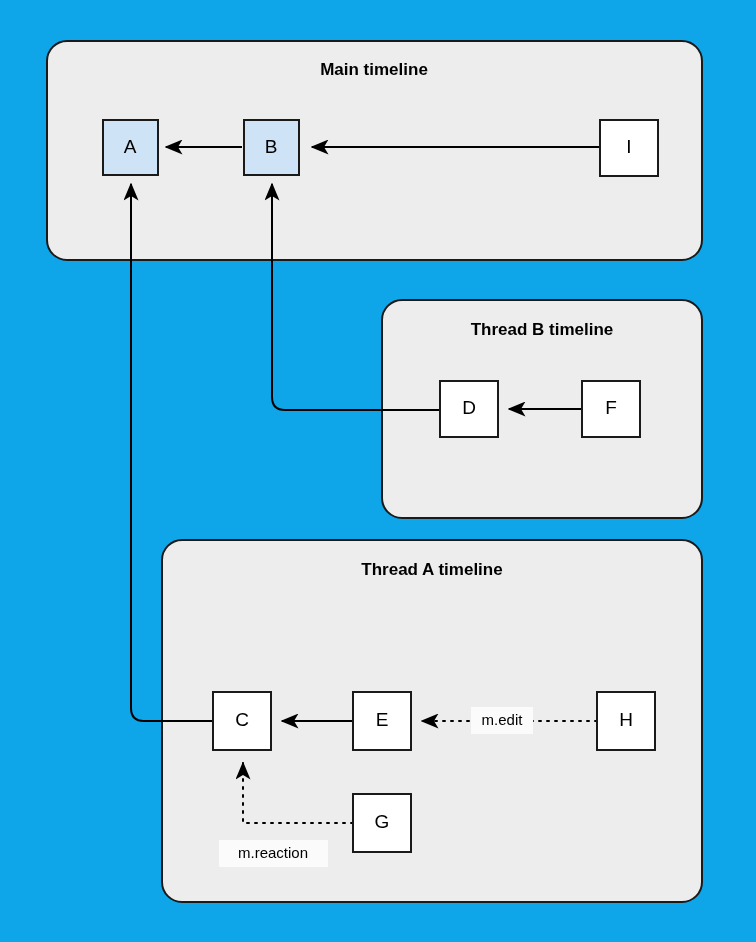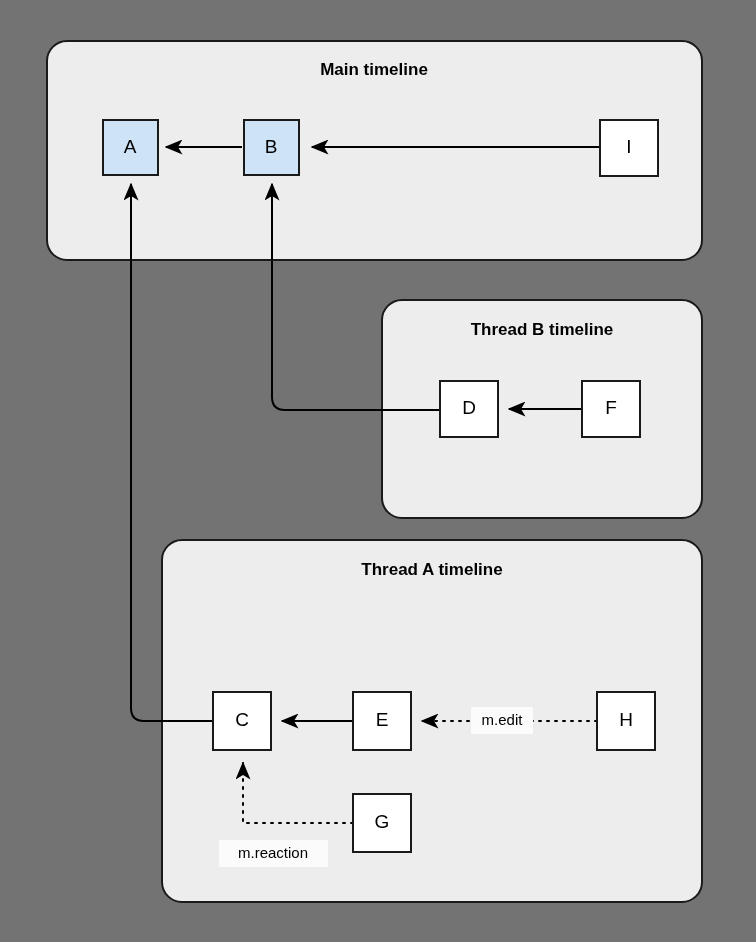--- a/index.html
+++ b/index.html
@@ -4,21 +4,21 @@
 <style>
   html, body {
     margin: 0;
     padding: 0;
     background: #ffffff;
   }
   #canvas {
     position: relative;
     width: 756px;
     height: 942px;
-    background: #737373;
+    background: #0ea5e9;
     font-family: "Liberation Sans", sans-serif;
     overflow: hidden;
   }
   svg#diagram {
     position: absolute;
     left: 0;
     top: 0;
     width: 756px;
     height: 942px;
   }

